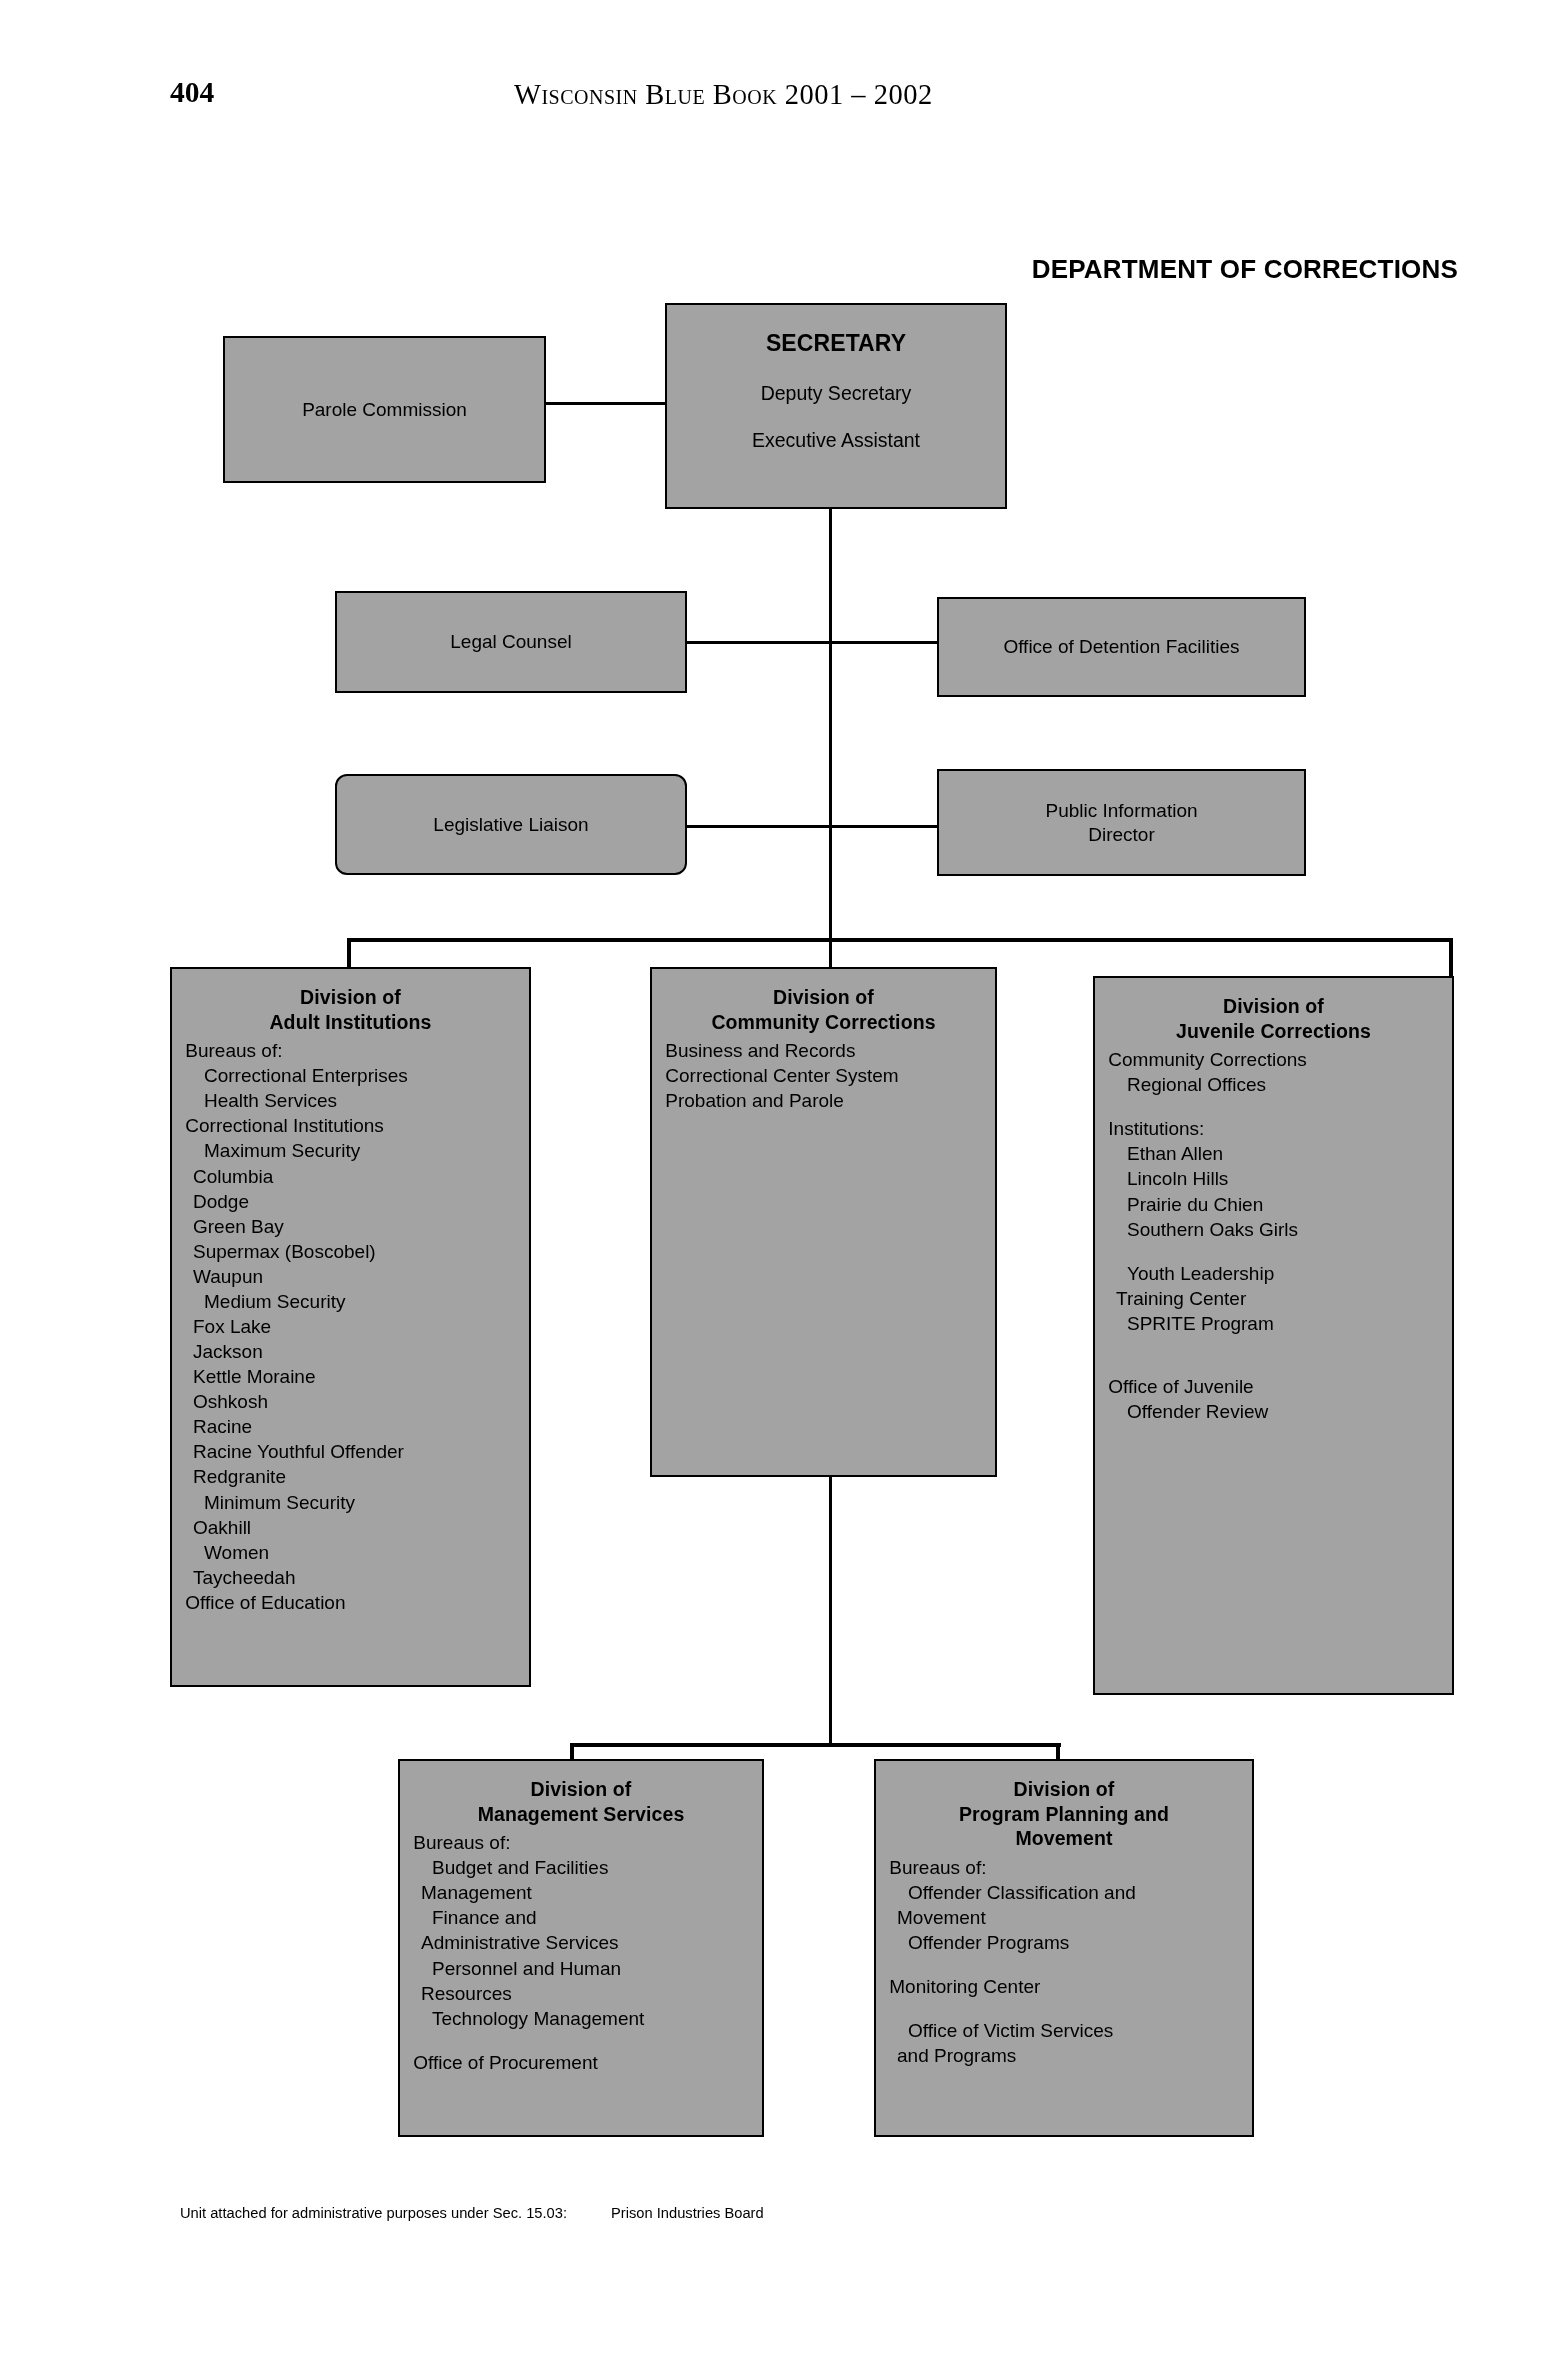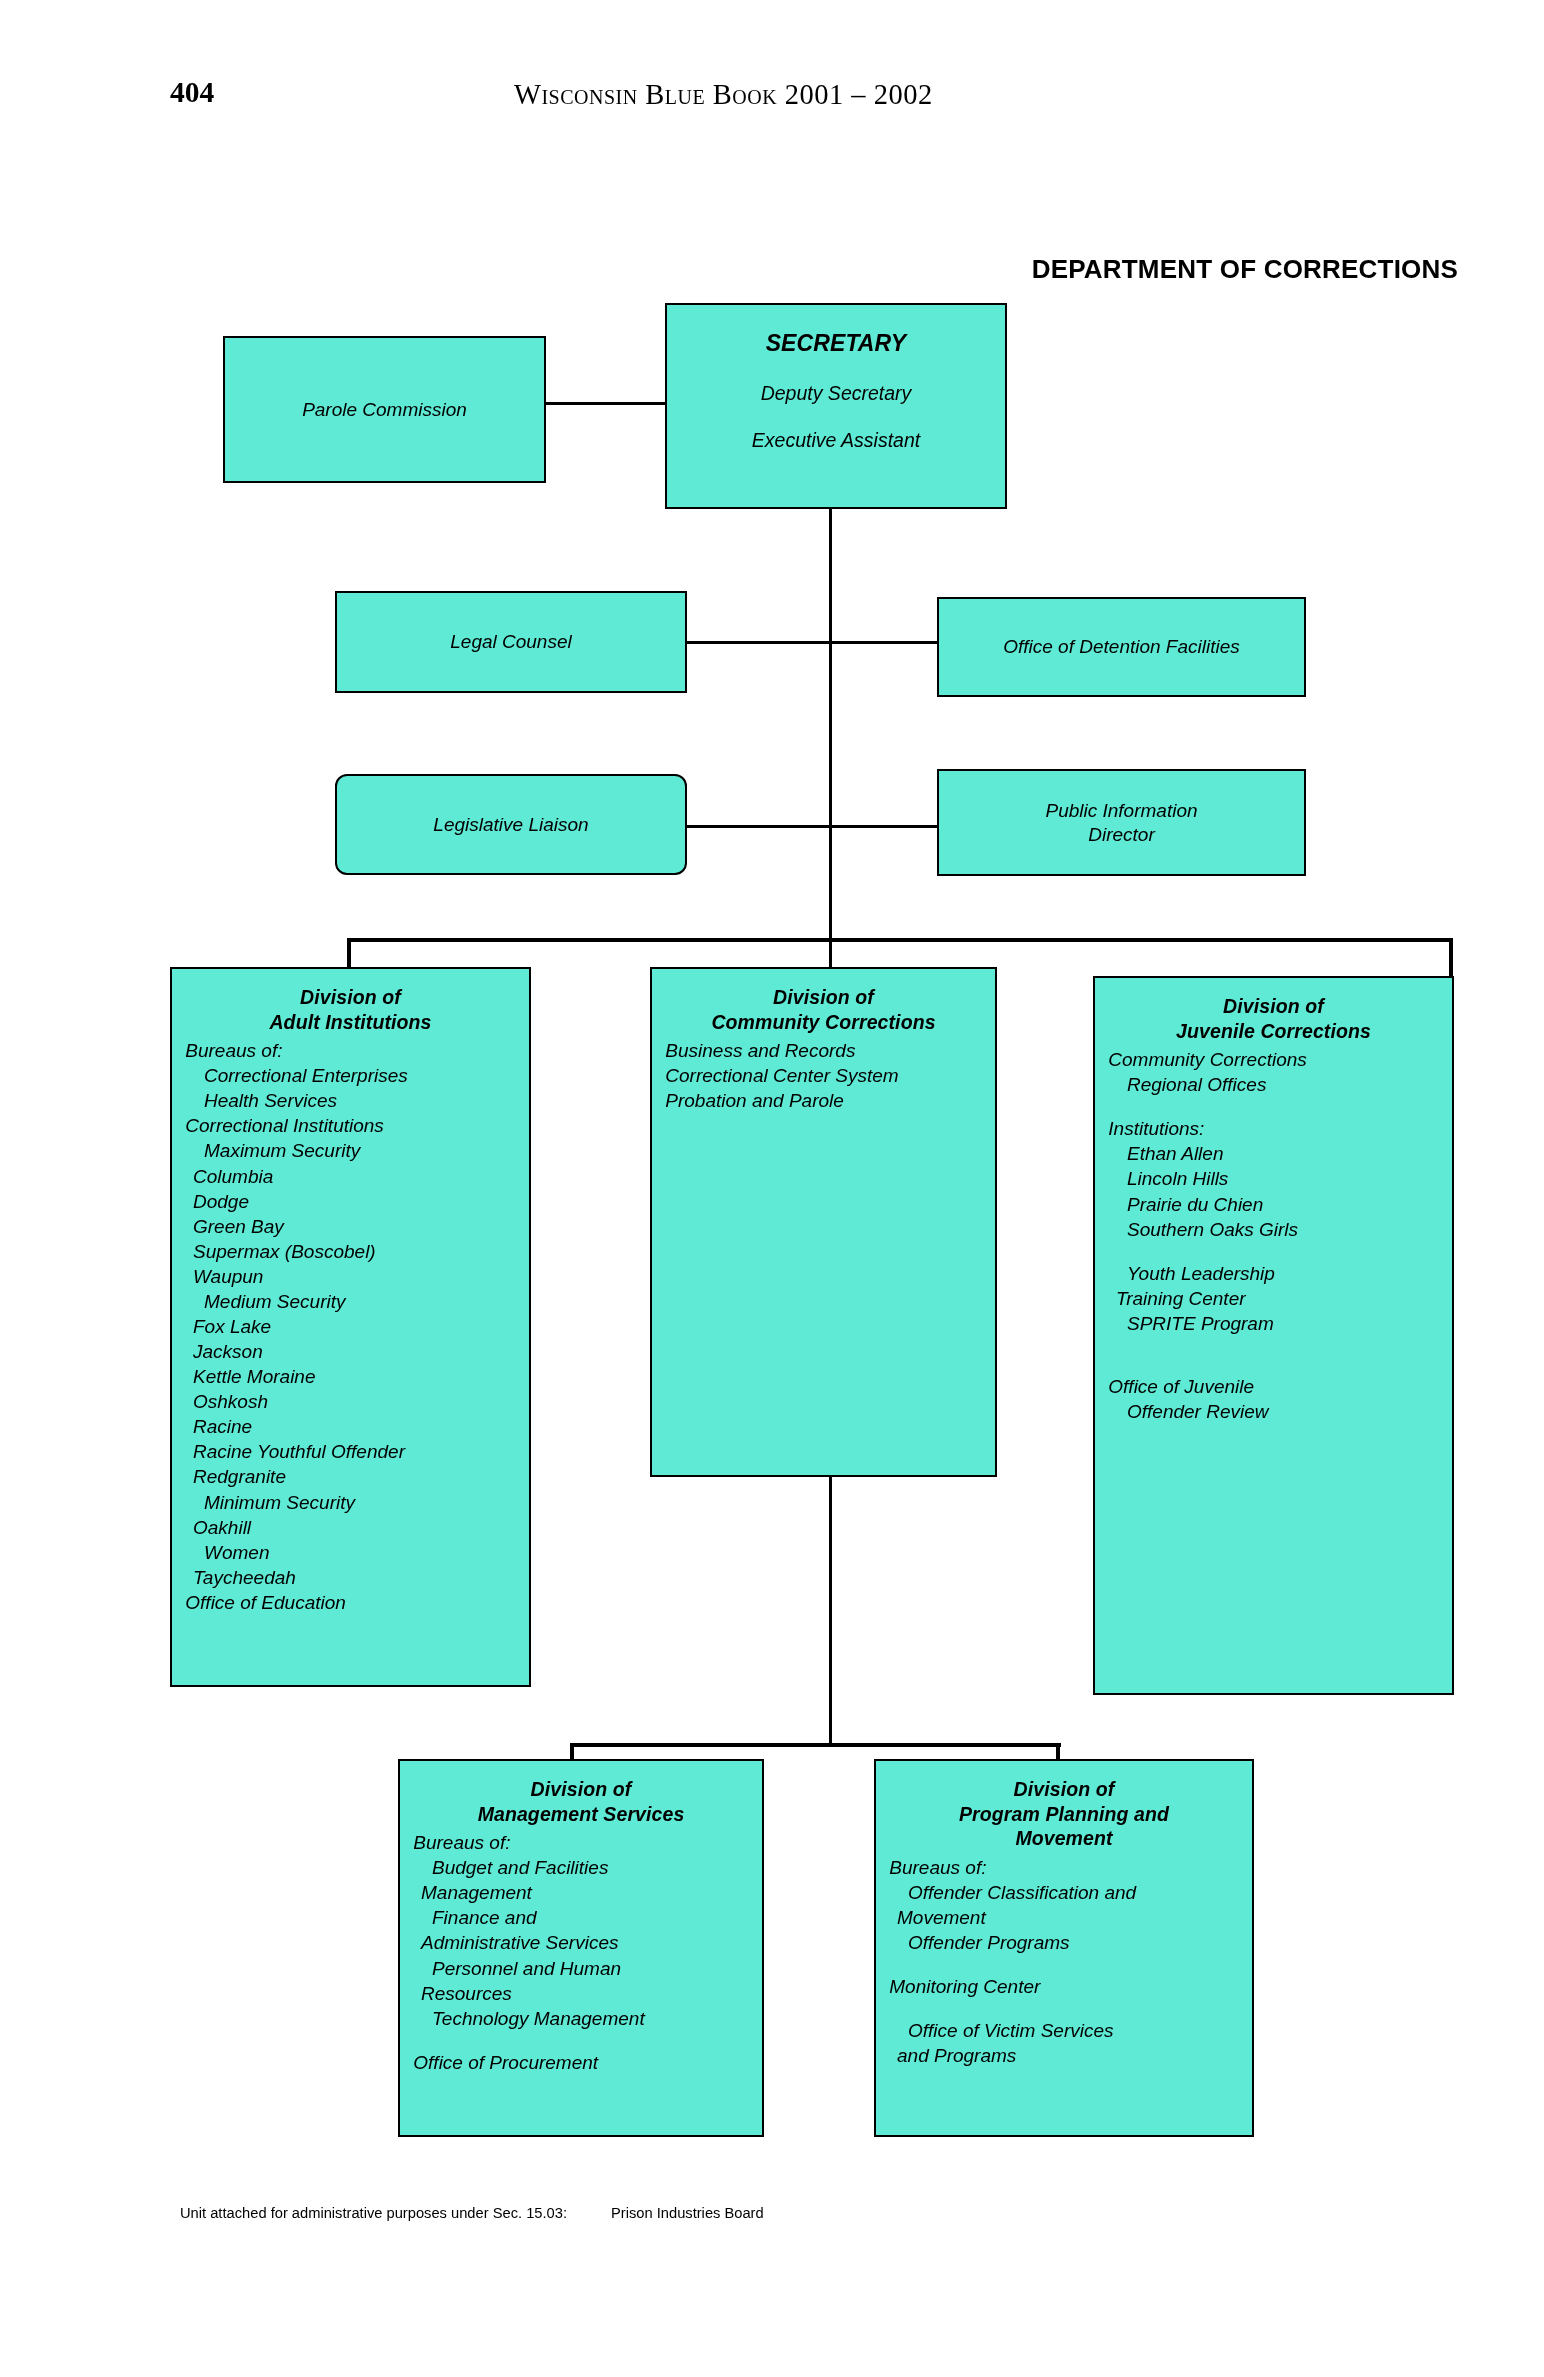--- a/index.html
+++ b/index.html
@@ -50,23 +50,22 @@
     font-weight: bold;
     letter-spacing: 0.2px;
     white-space: nowrap;
   }
 
   
   .node {
     position: absolute;
     box-sizing: border-box;
     border: 2.4px solid #000000;
-    background: #5eead4;
+    background: #a3a3a3;
     z-index: 3;
-    font-style: italic;
   }
   .node-center {
     display: flex;
     flex-direction: column;
     align-items: center;
     justify-content: center;
     text-align: center;
   }
   .plain-label {
     font-size: 19px;

